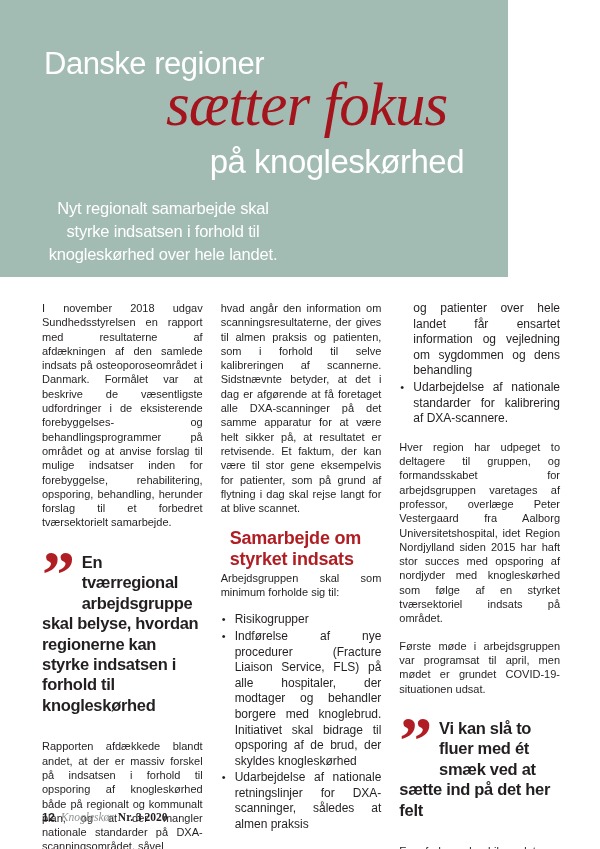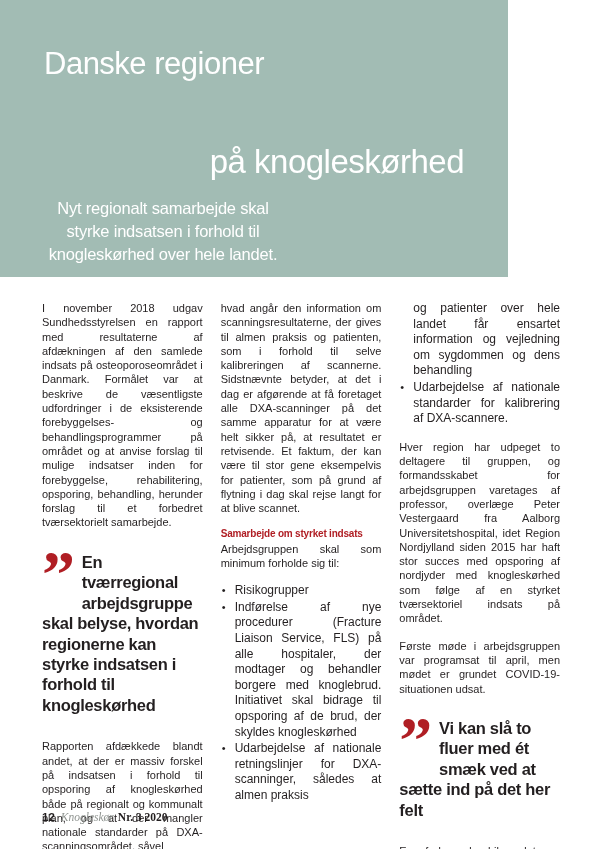--- a/index.html
+++ b/index.html
@@ -47,22 +47,22 @@
     display:flex;gap:18px;
   }
   .col{flex:1 1 0;min-width:0;}
   .col p{
     font-size:11px;line-height:1.3;text-align:justify;
     margin:0 0 13px 0;
   }
   .col p:last-child{margin-bottom:0;}
   .subhead{
     color:var(--accent-red);font-weight:700;
-    font-size:10px;line-height:1.12;letter-spacing:-0.2px;
-    margin:2px 0 2px 0;
+    font-size:18px;line-height:1.12;letter-spacing:-0.2px;
+    margin:2px 0 2px 9px;
   }
   ul.bullets{list-style:none;margin:0 0 13px 0;}
   ul.bullets li{
     font-size:12px;line-height:1.3;text-align:justify;
     padding-left:14px;position:relative;margin:0 0 1px 0;
   }
   ul.bullets li.bulleted::before{
     content:"\2022";
     position:absolute;left:1px;top:0;
     font-size:11px;
@@ -93,20 +93,21 @@
   }
   .footer .issue{
     font-family:"Liberation Serif",serif;font-weight:700;
   }
 </style>
 </head>
 <body>
 
 <header class="header">
   <div class="title-line1">Danske regioner</div>
+  <div class="title-line2">sætter fokus</div>
   <div class="title-line3">på knogleskørhed</div>
   <p class="standfirst">Nyt regionalt samarbejde skal styrke indsatsen i forhold til knogleskørhed over hele landet.</p>
 </header>
 
 <main class="body-columns">
 
   <div class="col">
     <p>I november 2018 udgav Sundhedsstyrelsen en rapport med resultaterne af afdækningen af den samlede indsats på osteoporoseområdet i Danmark. Formålet var at beskrive de væsentligste udfordringer i de eksisterende forebyggelses- og behandlingsprogrammer på området og at anvise forslag til mulige indsatser inden for forebyggelse, rehabilitering, opsporing, behandling, herunder forslag til et forbedret tværsektorielt samarbejde.</p>
     <div class="pullquote">
       <span class="quote-glyph">”</span>

